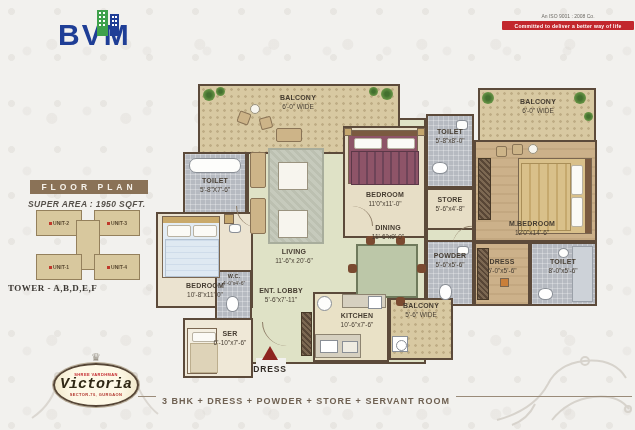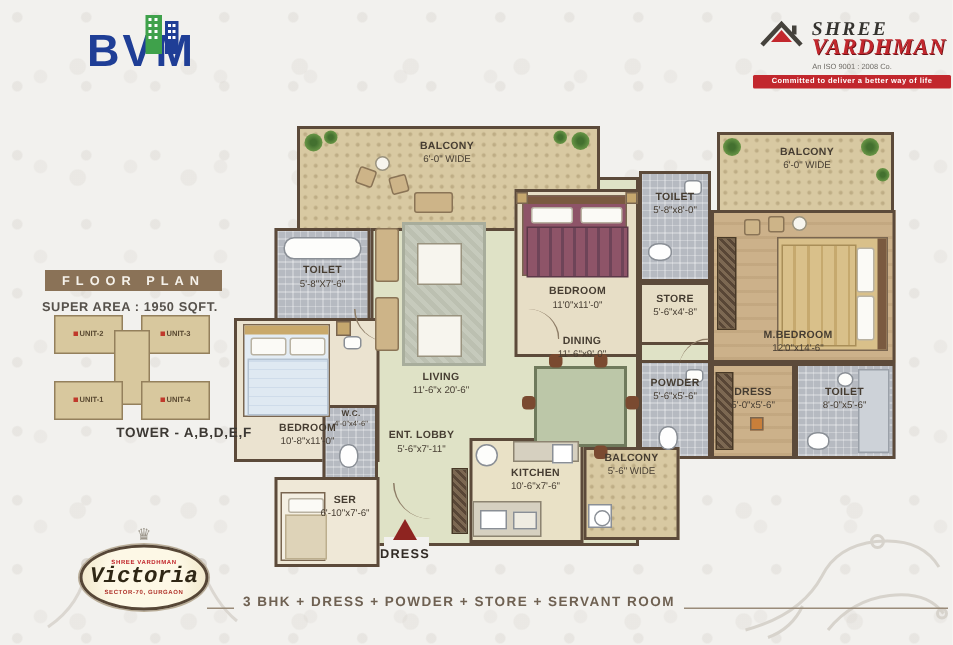--- a/index.html
+++ b/index.html
@@ -56,36 +56,36 @@
   .shree-top{display:flex;align-items:flex-start;justify-content:center;gap:2px;}
   .shree-words{text-align:left;}
   .shree-l1{font-family:"Liberation Serif",serif;font-style:italic;font-weight:bold;font-size:13px;color:#35332f;letter-spacing:1.5px;line-height:1;}
   .shree-l2{font-family:"Liberation Serif",serif;font-style:italic;font-weight:bold;font-size:15px;color:#c2272d;letter-spacing:.5px;line-height:1.05;text-shadow:.5px .5px 0 #6b1115;}
   .shree-iso{font-size:5px;color:#6d6a64;margin-top:1px;}
   .shree-ribbon{margin-top:2px;background:#c2272d;color:#fff;font-size:5px;font-weight:bold;padding:1.5px 3px;letter-spacing:.3px;border-radius:1px;}
   .plan-title{position:absolute;left:28px;top:148px;width:128px;z-index:8;
     font-family:"Liberation Serif",serif;font-weight:bold;font-size:25px;color:#8b7a60;letter-spacing:1px;}
   .plan-banner{position:absolute;left:30px;top:180px;width:118px;height:14px;z-index:8;background:#8a7257;
     color:#f5f1ea;font-size:8.5px;font-weight:bold;letter-spacing:4px;text-align:center;line-height:14px;}
-  .super-area{position:absolute;left:28px;top:199px;width:125px;z-index:8;font-size:8.5px;font-weight:bold;color:#56514b;letter-spacing:.4px;}
+  .super-area{position:absolute;left:28px;top:199px;width:125px;z-index:8;font-size:8.5px;font-weight:bold;color:#56514b;letter-spacing:.4px;font-style:italic;}
   .tower{position:absolute;left:36px;top:208px;width:104px;height:74px;z-index:8;}
   .unit{position:absolute;box-sizing:border-box;background:#d8c89e;border:1px solid #94805c;
     font-size:5px;font-weight:bold;color:#5a4a32;text-align:center;line-height:24px;}
   .unit .dot{display:inline-block;width:3px;height:3px;background:#c0392b;margin-right:1px;vertical-align:middle;}
-  .tower-label{position:absolute;left:8px;top:283px;width:160px;z-index:8;text-align:right;
-    font-size:9px;font-weight:bold;color:#3c3833;letter-spacing:.5px;}
+  .tower-label{position:absolute;left:8px;top:283px;width:160px;z-index:8;text-align:left;
+    font-size:9px;font-weight:bold;color:#3c3833;letter-spacing:.5px;font-family:Liberation Serif, serif;}
   .victoria{position:absolute;left:50px;top:352px;width:92px;z-index:8;text-align:center;}
   .vic-crown{font-size:11px;color:#9d978c;line-height:1;}
   .vic-oval{margin:0 auto;width:82px;height:40px;border:2px solid #564636;border-radius:50%;
     background:radial-gradient(circle,#fdf8e6 55%,#efe5c6 100%);box-shadow:0 0 0 1px #b9ad97;
     display:flex;flex-direction:column;align-items:center;justify-content:center;}
   .vic-brand{font-size:4px;font-weight:bold;color:#c2272d;letter-spacing:.4px;line-height:1;}
   .vic-name{font-family:Liberation Mono, monospace;font-style:italic;font-weight:bold;font-size:15px;color:#2f2715;line-height:1.05;}
   .vic-loc{font-size:4px;font-weight:bold;color:#b0342c;letter-spacing:.4px;line-height:1;}
-  .footer{position:absolute;left:138px;top:396px;width:494px;z-index:8;display:flex;align-items:flex-end;gap:6px;}
+  .footer{position:absolute;left:138px;top:396px;width:494px;z-index:8;display:flex;align-items:flex-start;gap:6px;}
   .footer .line{height:1px;background:#9a8b79;}
   .footer .l1{width:18px;}
   .footer .l2{flex:1;}
   .footer .txt{font-size:9px;font-weight:bold;color:#6f6152;letter-spacing:1px;white-space:nowrap;}
   .entry-arrow{position:absolute;left:262px;top:346px;width:0;height:0;z-index:7;
     border-left:8px solid transparent;border-right:8px solid transparent;border-bottom:14px solid #8e2420;}
   .entry-lb{position:absolute;left:240px;top:364px;width:60px;z-index:7;text-align:center;
     font-size:8.5px;font-weight:bold;color:#332c26;letter-spacing:.8px;}
   .orn{position:absolute;z-index:0;}
 </style>
@@ -129,31 +129,20 @@
           <rect x="21" y="8" width="2" height="2"></rect>
         <rect x="18" y="12" width="2" height="2"></rect>
           <rect x="21" y="12" width="2" height="2"></rect>
         <rect x="18" y="16" width="2" height="2"></rect>
           <rect x="21" y="16" width="2" height="2"></rect>
       </g>
     </svg>
   </div>
 
   <div class="shree">
-    <div class="shree-top">
-      <svg width="34" height="26" viewBox="0 0 34 26">
-        <path d="M3 18 L16 4 L29 18" fill="none" stroke="#45423c" stroke-width="3"></path>
-        <path d="M9 16 L16 8 L23 16 Z" fill="#c2272d"></path>
-        <rect x="23" y="5" width="3" height="6" fill="#45423c"></rect>
-      </svg>
-      <div class="shree-words">
-        <div class="shree-l1">SHREE</div>
-        <div class="shree-l2">VARDHMAN</div>
-      </div>
-    </div>
     <div class="shree-iso">An ISO 9001 : 2008 Co.</div>
     <div class="shree-ribbon">Committed to deliver a better way of life</div>
   </div>
 
   <div class="plan-banner">FLOOR PLAN</div>
   <div class="super-area">SUPER AREA : 1950 SQFT.</div>
 
   <div class="tower">
     <div class="unit" style="left:0;top:2px;width:46px;height:26px;"><span class="dot"></span><span>UNIT-2</span></div>
     <div class="unit" style="left:58px;top:2px;width:46px;height:26px;"><span class="dot"></span><span>UNIT-3</span></div>

